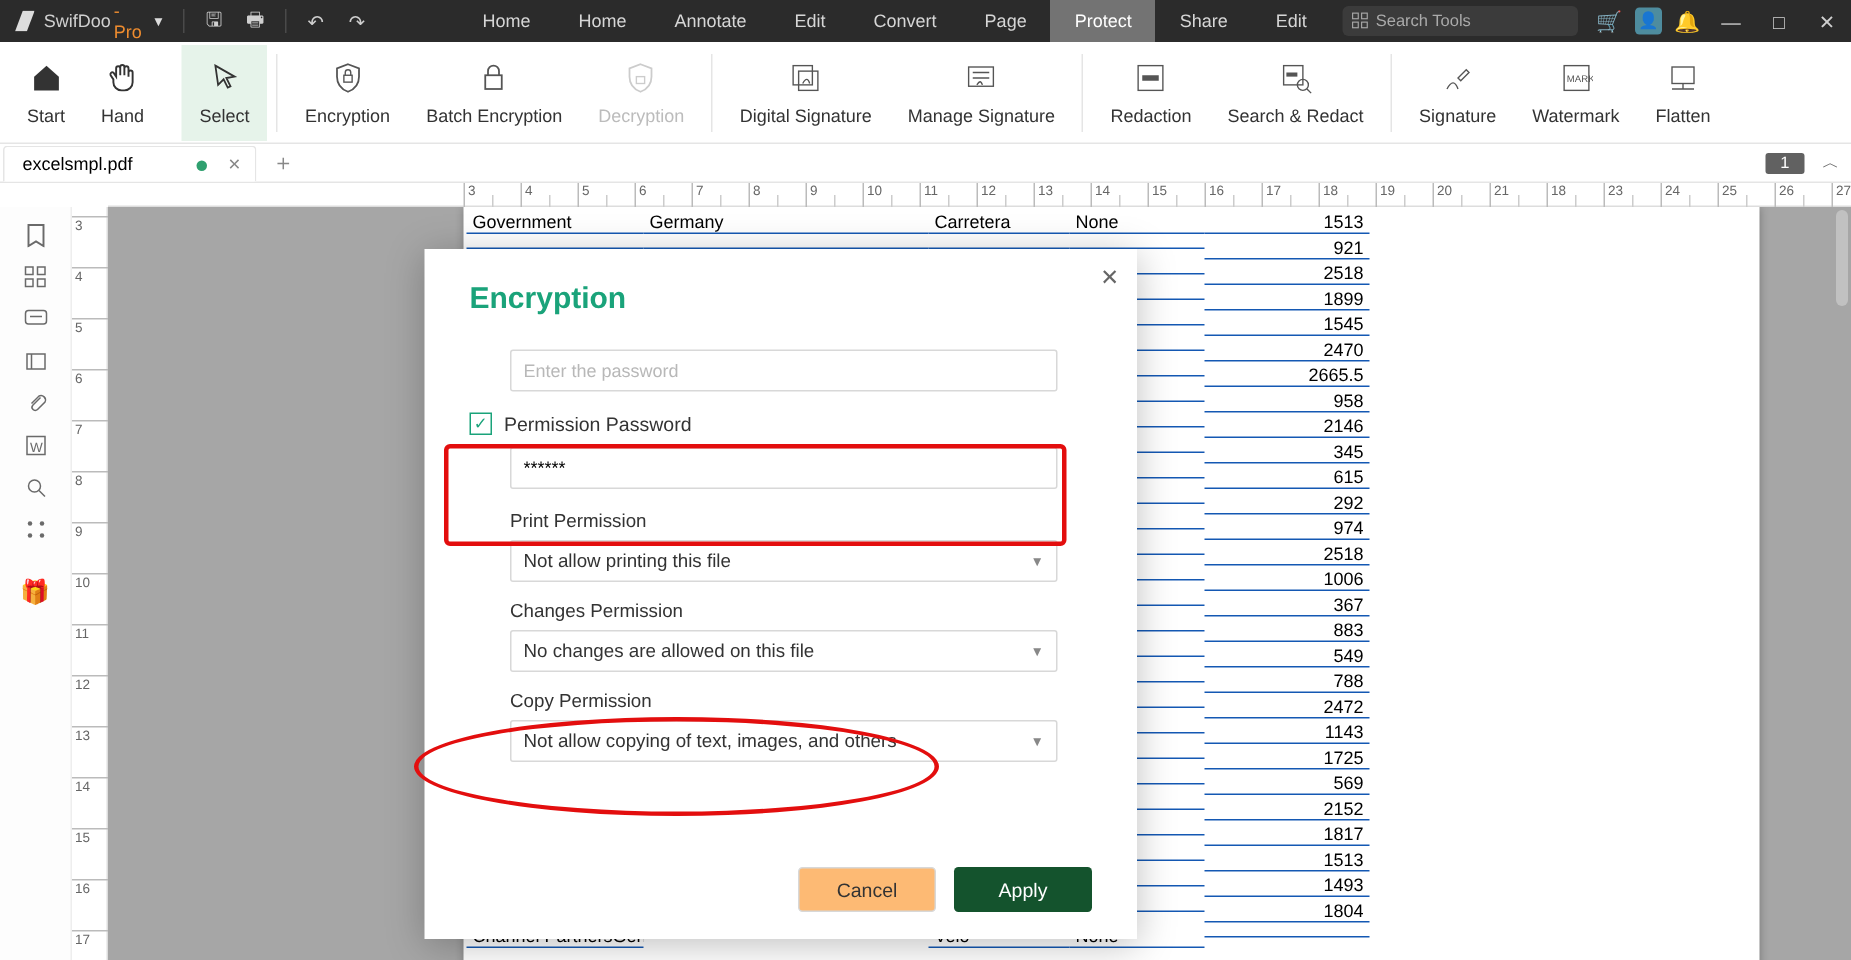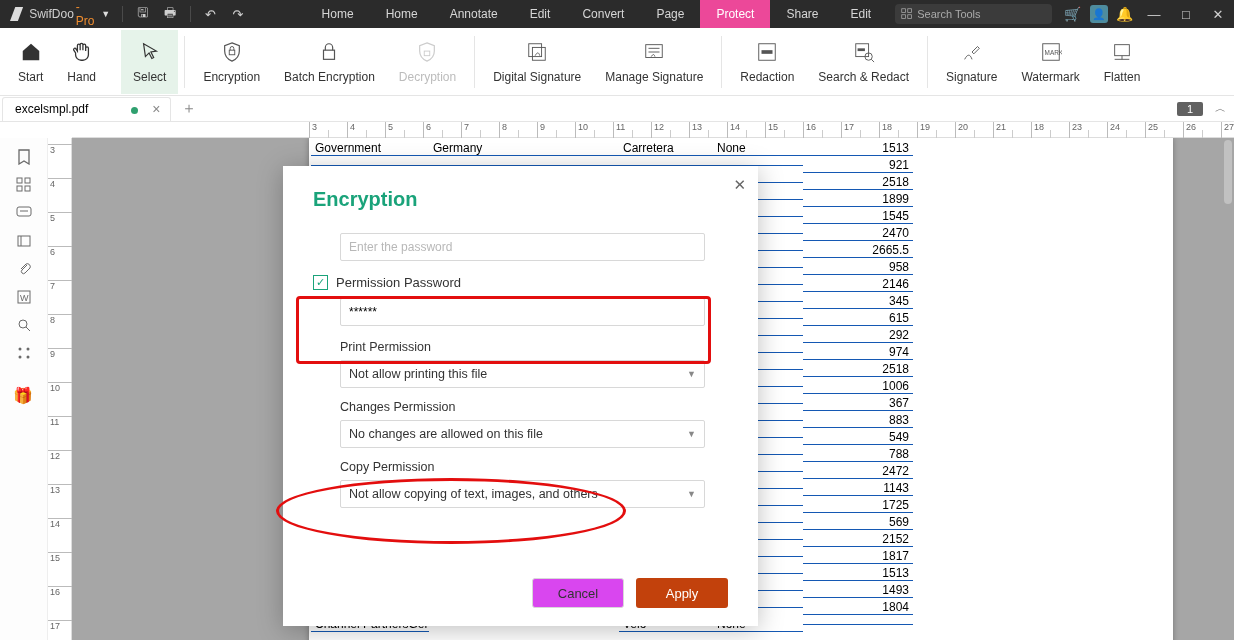--- a/index.html
+++ b/index.html
@@ -10,21 +10,21 @@
     font-size: 12px;
   }
   #titlebar .brand { display: flex; align-items: center; padding: 0 6px 0 10px; }
   #titlebar .brand .wing { width: 14px; height: 14px; background: #ddd; clip-path: polygon(40% 0,100% 0,60% 100%,0 100%); margin-right:6px; }
   #titlebar .brand .pro { color:#ee8c2f; margin-left:2px; }
   #titlebar .brand .caret { margin-left:4px; font-size:9px; color:#ddd; }
   #titlebar .sep { width:1px; height:16px;background:#4a4a4a;margin:0 6px;}
   #titlebar .ticon { width:28px; text-align:center; font-size:13px; color:#cfcfcf; cursor:pointer; }
   #titlebar .menu { display:flex; margin-left: 54px; flex:1; }
   #titlebar .menu .mitem { padding: 0 16px; height:28px; line-height:28px; cursor:pointer; color:#d6d6d6;}
-  #titlebar .menu .mitem.active { background:#ec4899; color:#fff;}
+  #titlebar .menu .mitem.active { background:#737373; color:#fff;}
   #searchtools { background:#3b3b3b; border-radius:4px; width:160px; height:20px; margin:0 8px; display:flex; align-items:center; padding:0 6px; color:#aaa; font-size:11px;}
   #searchtools svg{width:12px;height:12px;margin-right:4px;}
   #titlebar .wctl { display:flex; }
   #titlebar .wctl div { width:32px; height:28px; display:flex; align-items:center; justify-content:center; font-size:13px; color:#d0d0d0; cursor:pointer;}
   #titlebar .riconbox{display:flex;align-items:center;}
   #titlebar .riconbox .ri{width:26px;text-align:center;color:#cfcfcf;font-size:14px;cursor:pointer;}
   
   #ribbon { height: 68px; background: #fff; display:flex; align-items:flex-start; padding: 2px 6px 0 6px; border-bottom:1px solid #e5e5e5;}
   .rbtn { display:flex; flex-direction:column; align-items:center; justify-content:center; height:64px; padding: 2px 12px; font-size:12px; color:#333; cursor:pointer;}
   .rbtn.disabled{color:#bcbcbc;}
@@ -71,22 +71,22 @@
   #dialog .chkrow{display:flex;align-items:center;margin-bottom:8px;}
   #dialog .chk{width:15px;height:15px;border:1px solid #9a9a9a;margin-right:8px;display:flex;align-items:center;justify-content:center;font-size:11px;}
   #dialog .chk.checked{border-color:#1aa37a;color:#1aa37a;}
   #dialog .inp{width:365px;height:28px;border:1px solid #d8d8d8;border-radius:2px;padding:0 8px;font-size:12px;margin-left:27px;margin-bottom:14px;}
   #dialog .inp::placeholder{color:#b8b8b8;}
   #dialog .lbl{margin-left:27px;margin-bottom:6px;font-size:12.5px;color:#333;}
   #dialog .sel{width:365px;height:28px;border:1px solid #d8d8d8;border-radius:2px;margin-left:27px;margin-bottom:12px;display:flex;align-items:center;justify-content:space-between;padding:0 8px;font-size:12.5px;cursor:pointer;}
   #dialog .sel .caret{font-size:9px;color:#888;}
   #dialog .btnrow{position:absolute;right:30px;bottom:18px;display:flex;gap:12px;}
   #dialog .btn{height:30px;width:92px;border-radius:3px;font-size:13px;display:flex;align-items:center;justify-content:center;cursor:pointer;}
-  #dialog .btn.cancel{border:1px solid #d8d8d8;background:#d946ef;color:#333;}
-  #dialog .btn.apply{background:#c2410c;color:#fff;}
+  #dialog .btn.cancel{border:1px solid #d8d8d8;background:#fdba74;color:#333;}
+  #dialog .btn.apply{background:#14532d;color:#fff;}
   
   .redbox{position:absolute;border:3px solid #e30e0e;border-radius:4px;pointer-events:none;}
   .redellipse{position:absolute;border:3px solid #e30e0e;border-radius:50%;pointer-events:none;}
   svg{display:block;}
   .caretup{font-size:11px;color:#666;cursor:pointer;margin-left:6px;}
 </style>
 </head>
 <body>
 
 <div id="titlebar">

